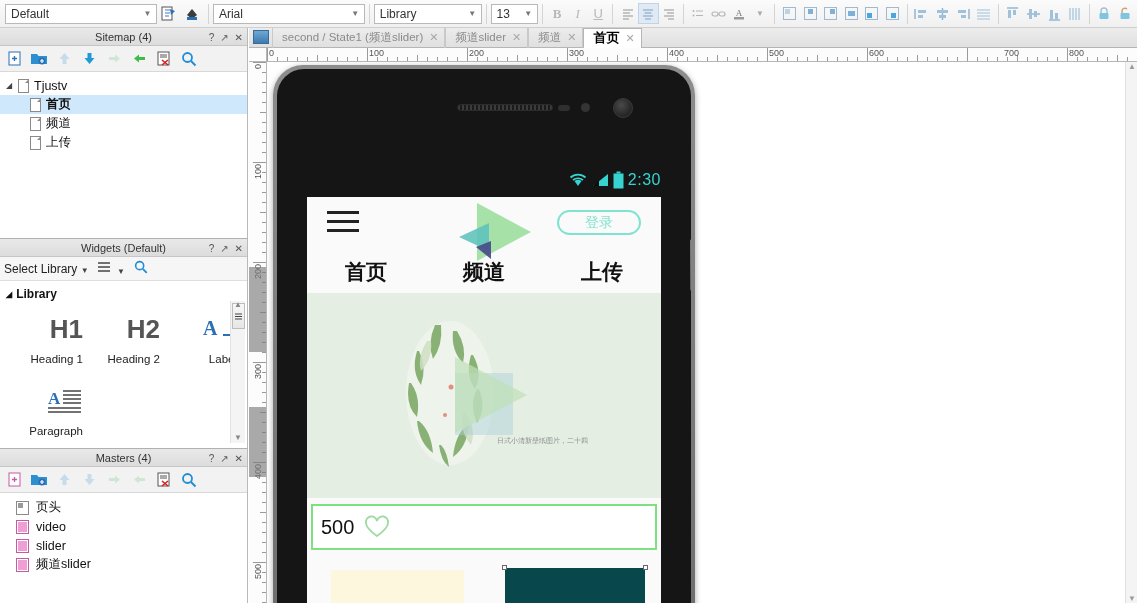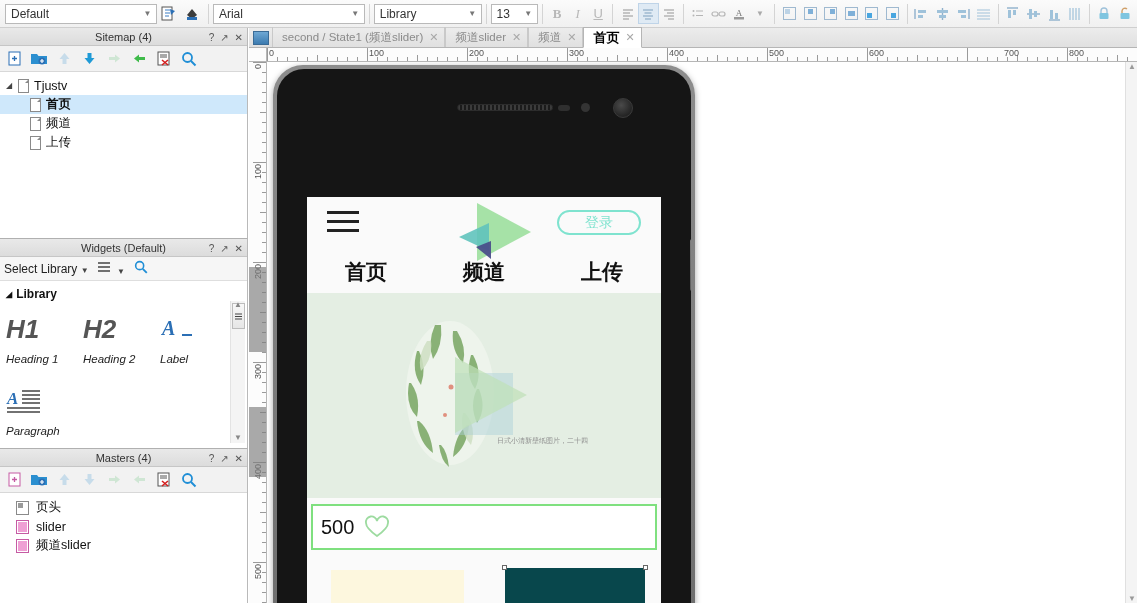--- a/index.html
+++ b/index.html
@@ -83,21 +83,21 @@
   .tree-row .lbl { font-size: 12.5px; }
   .tree-row.sel .lbl { font-weight: bold; }
 
   .wlibbar {
     height: 24px; background: #f6f6f6; border-bottom: 1px solid #dedede;
     display: flex; align-items: center; gap: 8px; padding-left: 4px;
     font-size: 12px; color: #222;
   }
   .wgroup { padding: 6px 0 0 6px; font-size: 12px; color: #111; font-weight: bold; display:flex; align-items:center; gap:4px;}
   .wgrid { display: grid; grid-template-columns: repeat(3, 1fr); padding: 2px 10px 0 6px; }
-  .wcell { display: flex; flex-direction: column; align-items: flex-start; justify-content: flex-start; height: 72px; padding-top: 6px; font-style: italic; }
+  .wcell { display: flex; flex-direction: column; align-items: flex-end; justify-content: flex-start; height: 72px; padding-top: 6px; }
   .wcell .wlabel { font-size: 11.5px; color: #222; margin-top: 4px; }
   .wbox { height: 40px; display: flex; align-items: center; justify-content: center; }
 
   .mrow { height: 19px; display: flex; align-items: center; padding-left: 16px; font-size: 12.5px; color: #111; }
   .micon { width: 13px; height: 14px; margin-right: 7px; border: 1px solid #8a8a8a; background:#fff; position: relative; flex:none;}
   .micon.pink { border-color: #c55ba3; }
   .micon.pink:before{content:"";position:absolute;left:1px;top:1px;right:1px;bottom:1px;background:#ef9fd4;}
   .micon.gray:before{content:"";position:absolute;left:1px;top:1px;right:5px;bottom:6px;background:#9a9a9a;}
 
   
@@ -109,21 +109,21 @@
     position: absolute; left: 1px; top: 2px; width: 13px; height: 26px;
     background: linear-gradient(#f8f8f8,#e6e6e6); border: 1px solid #bcbcbc;
     display:flex;align-items:center;justify-content:center;
   }
   .vscroll .arw { position: absolute; left: 3px; font-size: 8px; color: #888; }
 
   
   .tabsbar {
     position: absolute; left: 249px; top: 28px; width: 888px; height: 20px;
     background: linear-gradient(#ececec,#e0e0e0); border-bottom: 1px solid #b5b5b5;
-    display: flex; align-items: flex-end;
+    display: flex; align-items: center;
   }
   .tabicon {
     width: 16px; height: 14px; margin: 0 3px 2px 4px; flex:none;
     background: linear-gradient(#6fa8d4,#3c7bb0); border: 1px solid #3a6b96;
   }
   .tab {
     height: 20px; display: flex; align-items: center; gap: 6px;
     padding: 0 6px 0 9px; font-size: 11.5px; color: #8b8b8b;
     border-left: 1px solid #c9c9c9; border-right: 1px solid #c9c9c9;
   }
@@ -643,20 +643,24 @@
           <svg width="18" height="18" viewBox="0 0 18 18">
             <circle cx="7.5" cy="7.5" r="4.5" fill="none" stroke="#1f8ed6" stroke-width="1.8"></circle>
             <path d="M11 11l4.5 4.5" stroke="#1f8ed6" stroke-width="2"></path>
           </svg>
         </div>
     </div>
     <div style="padding-top:5px;">
       <div class="mrow">
         <span class="micon gray"></span>
         <span>页头</span>
+      </div>
+      <div class="mrow">
+        <span class="micon pink"></span>
+        <span>video</span>
       </div>
       <div class="mrow">
         <span class="micon pink"></span>
         <span>slider</span>
       </div>
       <div class="mrow">
         <span class="micon pink"></span>
         <span>频道slider</span>
       </div>
     </div>
@@ -849,20 +853,36 @@
 
   <div class="canvas">
 
     <div class="phone">
       <div class="phone-body">
         <div class="speaker"></div>
         <div class="sensor1"></div>
         <div class="sensor2"></div>
         <div class="cam"></div>
 
+        <div class="statusbar">
+          <svg width="20" height="16" viewBox="0 0 20 16">
+            <path d="M10 14l-3.5-5a6 6 0 017 0z" fill="#36d3cf"></path>
+            <path d="M2.5 5.5a11 11 0 0115 0" fill="none" stroke="#36d3cf" stroke-width="1.8"></path>
+            <path d="M5 8.2a7.5 7.5 0 0110 0" fill="none" stroke="#36d3cf" stroke-width="1.6"></path>
+          </svg>
+          <svg width="17" height="16" viewBox="0 0 17 16">
+            <path d="M1 14h15V2z" fill="#36d3cf"></path>
+            <path d="M7 14V8l-6 6z" fill="#0e0e0e"></path>
+          </svg>
+          <svg width="11" height="18" viewBox="0 0 11 18">
+            <rect x="3.5" y="0.5" width="4" height="2" fill="#36d3cf"></rect>
+            <rect x="0.5" y="2.5" width="10" height="15" fill="#36d3cf"></rect>
+          </svg>
+          <span class="sb-time">2:30</span>
+        </div>
 
         <div class="screen">
 
           <div class="app-head">
             <div class="hamburger">
               <i></i>
                 <i></i>
                 <i></i>
             </div>
             <div class="logo">

